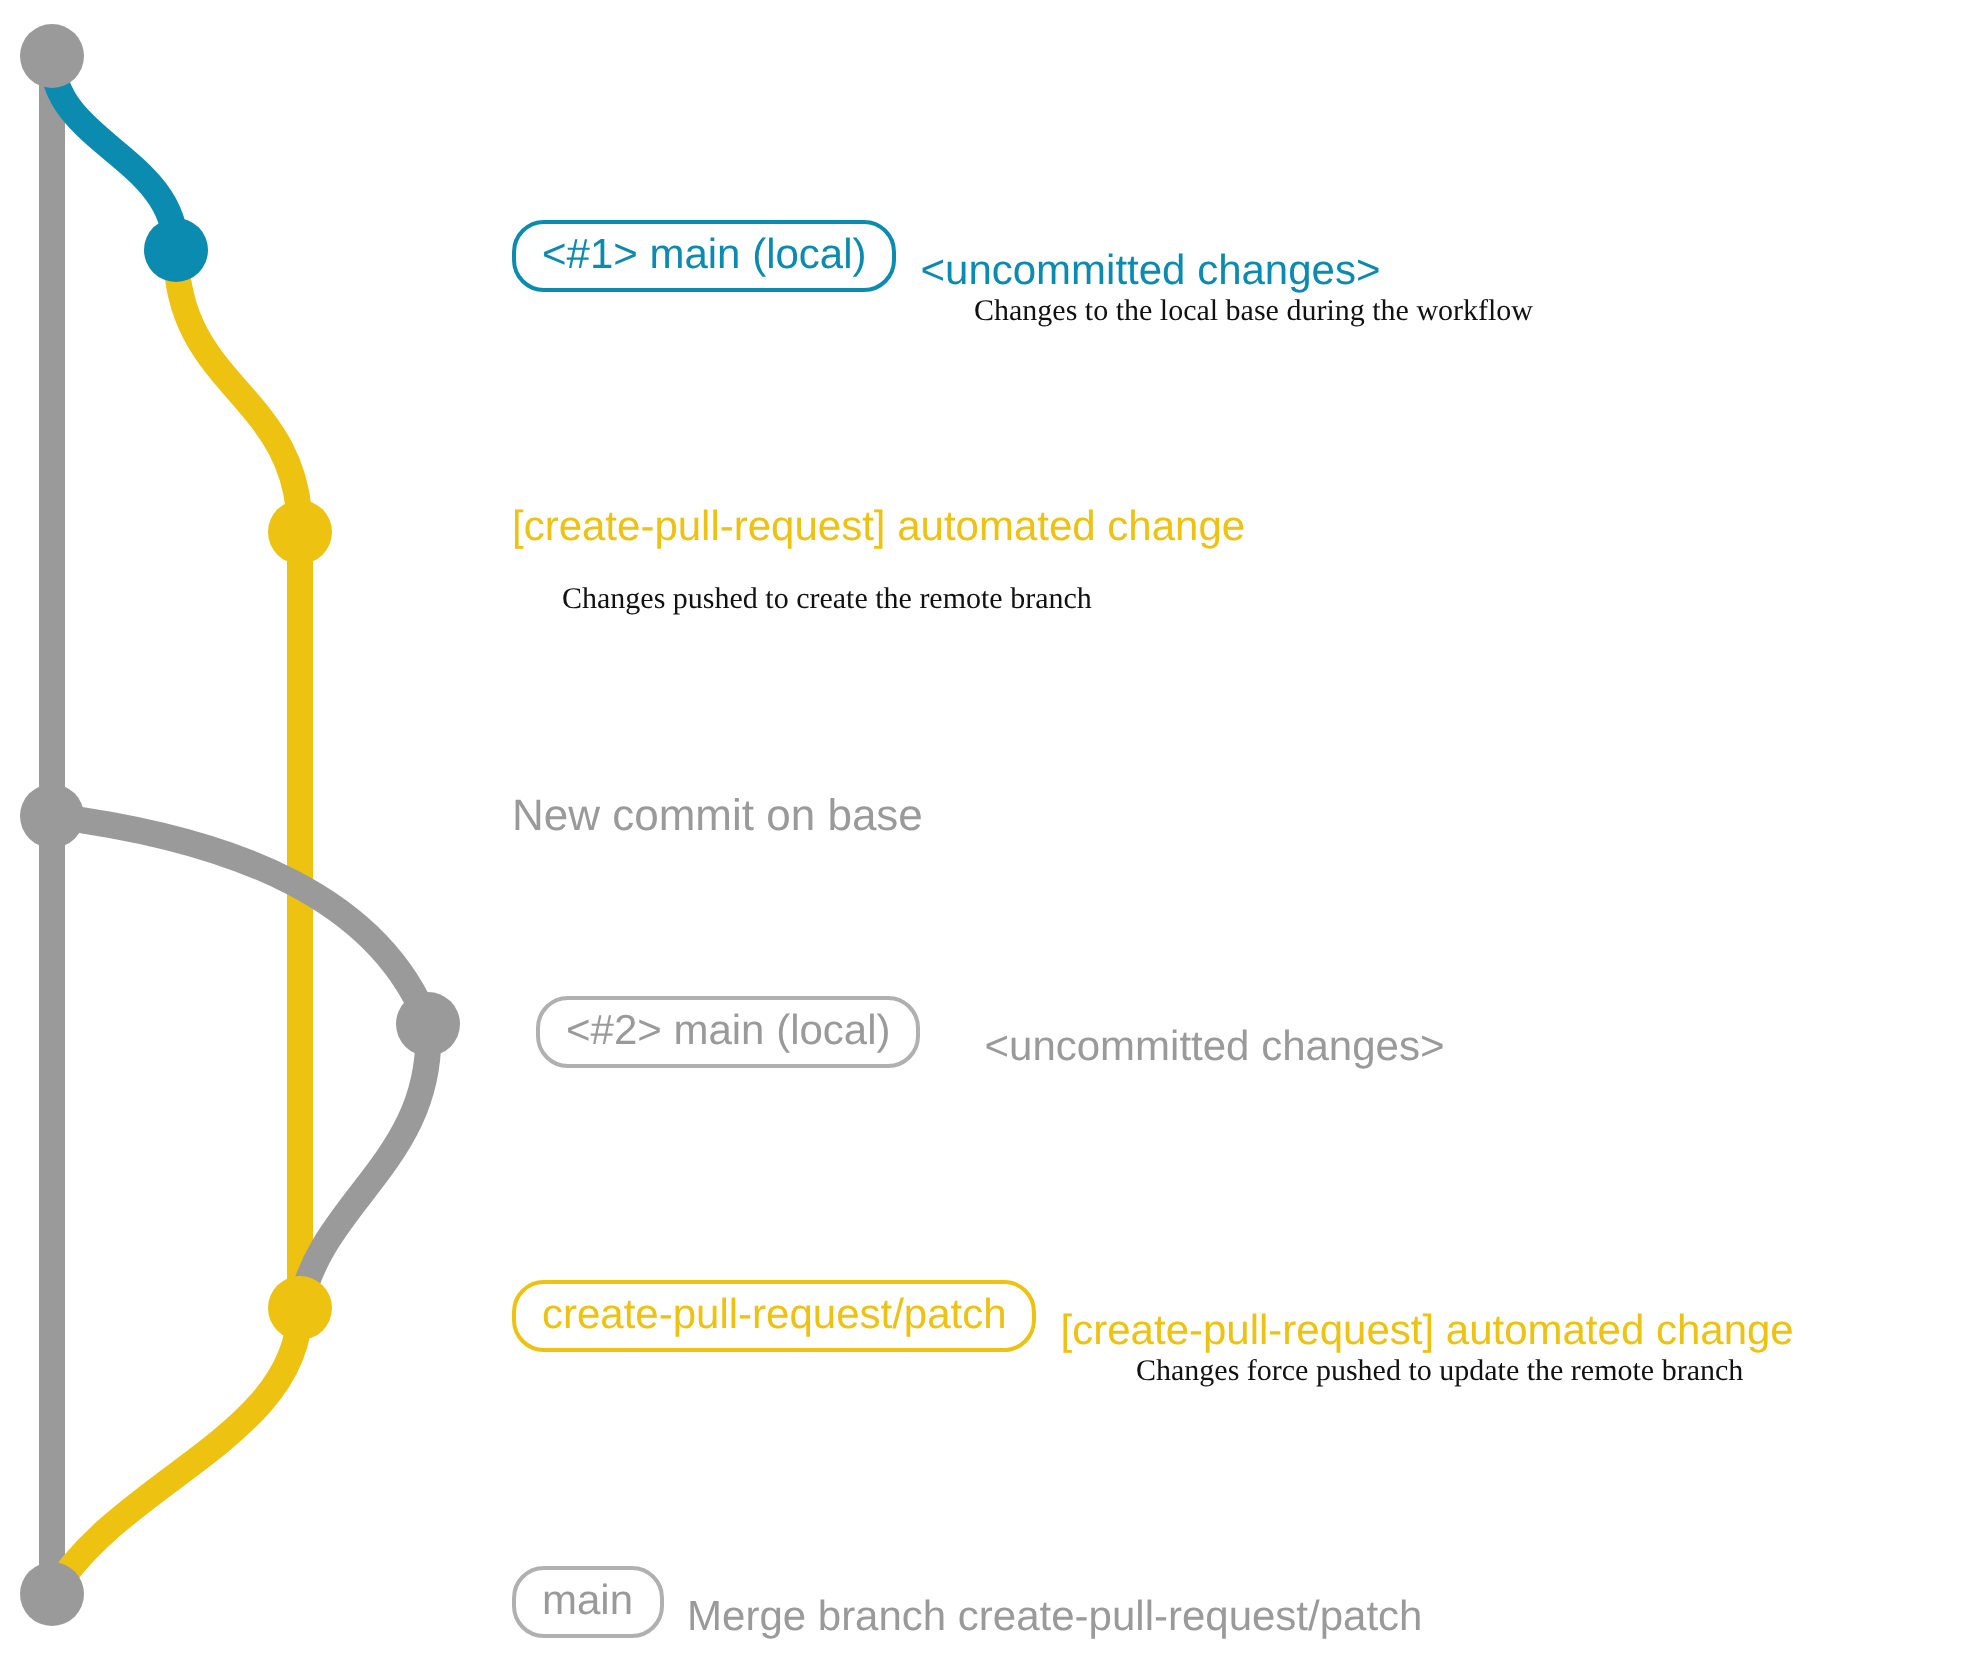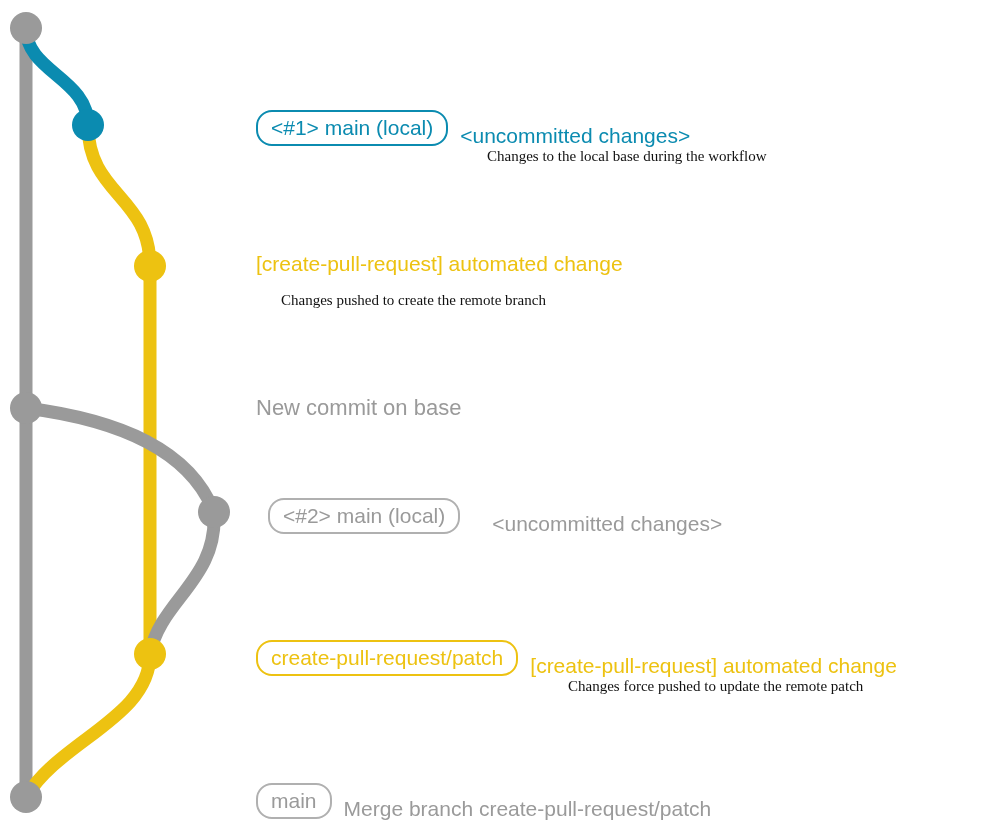--- a/index.html
+++ b/index.html
@@ -124,21 +124,21 @@
     <span class="ref-chip gray">&lt;#2&gt; main (local)</span>
     <span class="chip-gap"></span>
     <span class="subject gray">&lt;uncommitted changes&gt;</span>
   </div>
 
   <div class="row" style="left:256px; top:640px;">
     <span class="ref-chip yellow">create-pull-request/patch</span>
     <span class="chip-gap"></span>
     <span class="subject yellow">[create-pull-request] automated change</span>
   </div>
-  <div class="note" style="left:568px; top:679px;">Changes force pushed to update the remote patch</div>
+  <div class="note" style="left:568px; top:679px;">Changes force pushed to update the remote branch</div>
 
   <div class="row" style="left:256px; top:783px;">
     <span class="ref-chip gray">main</span>
     <span class="chip-gap"></span>
     <span class="subject plain">Merge branch create-pull-request/patch</span>
   </div>
 
 </div>
 
 </body></html>

